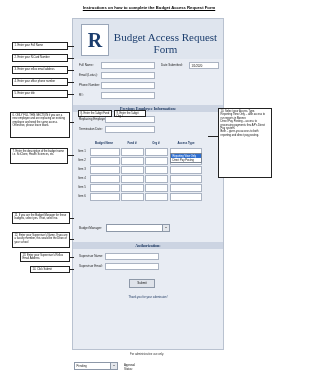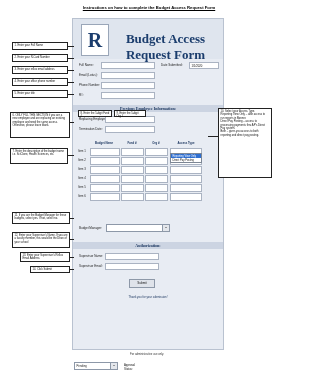--- a/index.html
+++ b/index.html
@@ -32,21 +32,21 @@
     position:absolute;left:8px;top:5px;width:26px;height:30px;
     background:#ffffff;border:1px solid #9aa6b8;
     display:flex;align-items:center;justify-content:center;
   }
   .logo-letter{
     font-family:"Liberation Serif", serif;
     font-size:20px;font-weight:bold;color:#1b3d6d;line-height:1;
   }
   .form-title{
     position:absolute;left:40px;top:12px;width:105px;
-    text-align:center;font-size:13px;font-weight:bold;color:#1b3d6d;
+    text-align:center;font-size:11px;font-weight:normal;color:#1b3d6d;
     font-family:"Liberation Serif", serif;
   }
   .field-label{position:absolute;font-size:3px;color:#222;white-space:nowrap;}
   .inputbox{
     position:absolute;background:#ffffff;border:1px solid #aab3c2;height:5px;
   }
   .section-band{
     position:absolute;left:0;width:150px;height:7px;background:#ccd4e2;
     text-align:center;font-size:4px;font-weight:bold;color:#17325c;
     font-family:"Liberation Serif", serif;line-height:7px;

